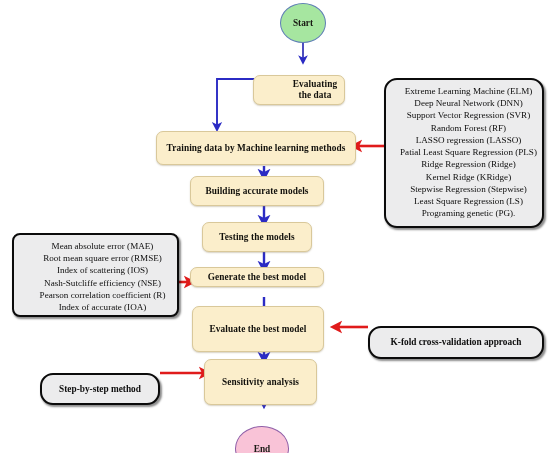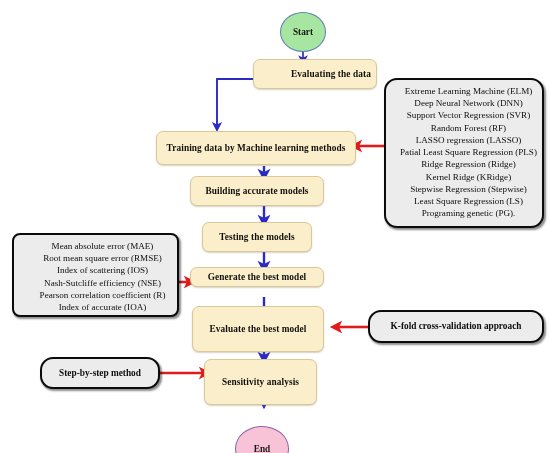--- a/index.html
+++ b/index.html
@@ -83,20 +83,21 @@
     padding: 5px 0 4px 9px;
     text-align: center;
   }
   .note.single {
     display: flex;
     align-items: center;
     justify-content: center;
     text-align: right;
     font-weight: bold;
     font-size: 9.3px;
+    margin-top: 16px;
   }
   .note .line { white-space: nowrap; }
 </style>
 </head>
 <body>
 
 <div id="canvas">
 
   <svg id="edges" viewBox="0 0 550 453" xmlns="http://www.w3.org/2000/svg">
     <defs>
@@ -126,25 +127,25 @@
 
     <line x1="384" y1="146" x2="356" y2="146" stroke="#e01b1b" stroke-width="2.6" marker-end="url(#redArrow)"></line>
 
     <line x1="179" y1="282" x2="190" y2="282" stroke="#e01b1b" stroke-width="2.6" marker-end="url(#redArrow)"></line>
 
     <line x1="368" y1="327" x2="336" y2="327" stroke="#e01b1b" stroke-width="2.6" marker-end="url(#redArrow)"></line>
 
     <line x1="160" y1="373" x2="205" y2="373" stroke="#e01b1b" stroke-width="2.6" marker-end="url(#redArrow)"></line>
   </svg>
 
-  <div class="term start" style="left:280px; top:12px; width:46px; height:40px;">
+  <div class="term start" style="left:280px; top:3px; width:46px; height:40px;">
     <span>Start</span>
   </div>
 
-  <div class="proc" style="left:253px; top:59px; width:124px; height:30px;padding-left:32px;">
+  <div class="proc" style="left:253px; top:75px; width:92px; height:30px;padding-left:32px;">
     <span>Evaluating the data</span>
   </div>
 
   <div class="proc" style="left:156px; top:131px; width:200px; height:34px;">
     <span>Training data by Machine learning methods</span>
   </div>
 
   <div class="proc" style="left:190px; top:176px; width:134px; height:30px;">
     <span>Building accurate models</span>
   </div>

